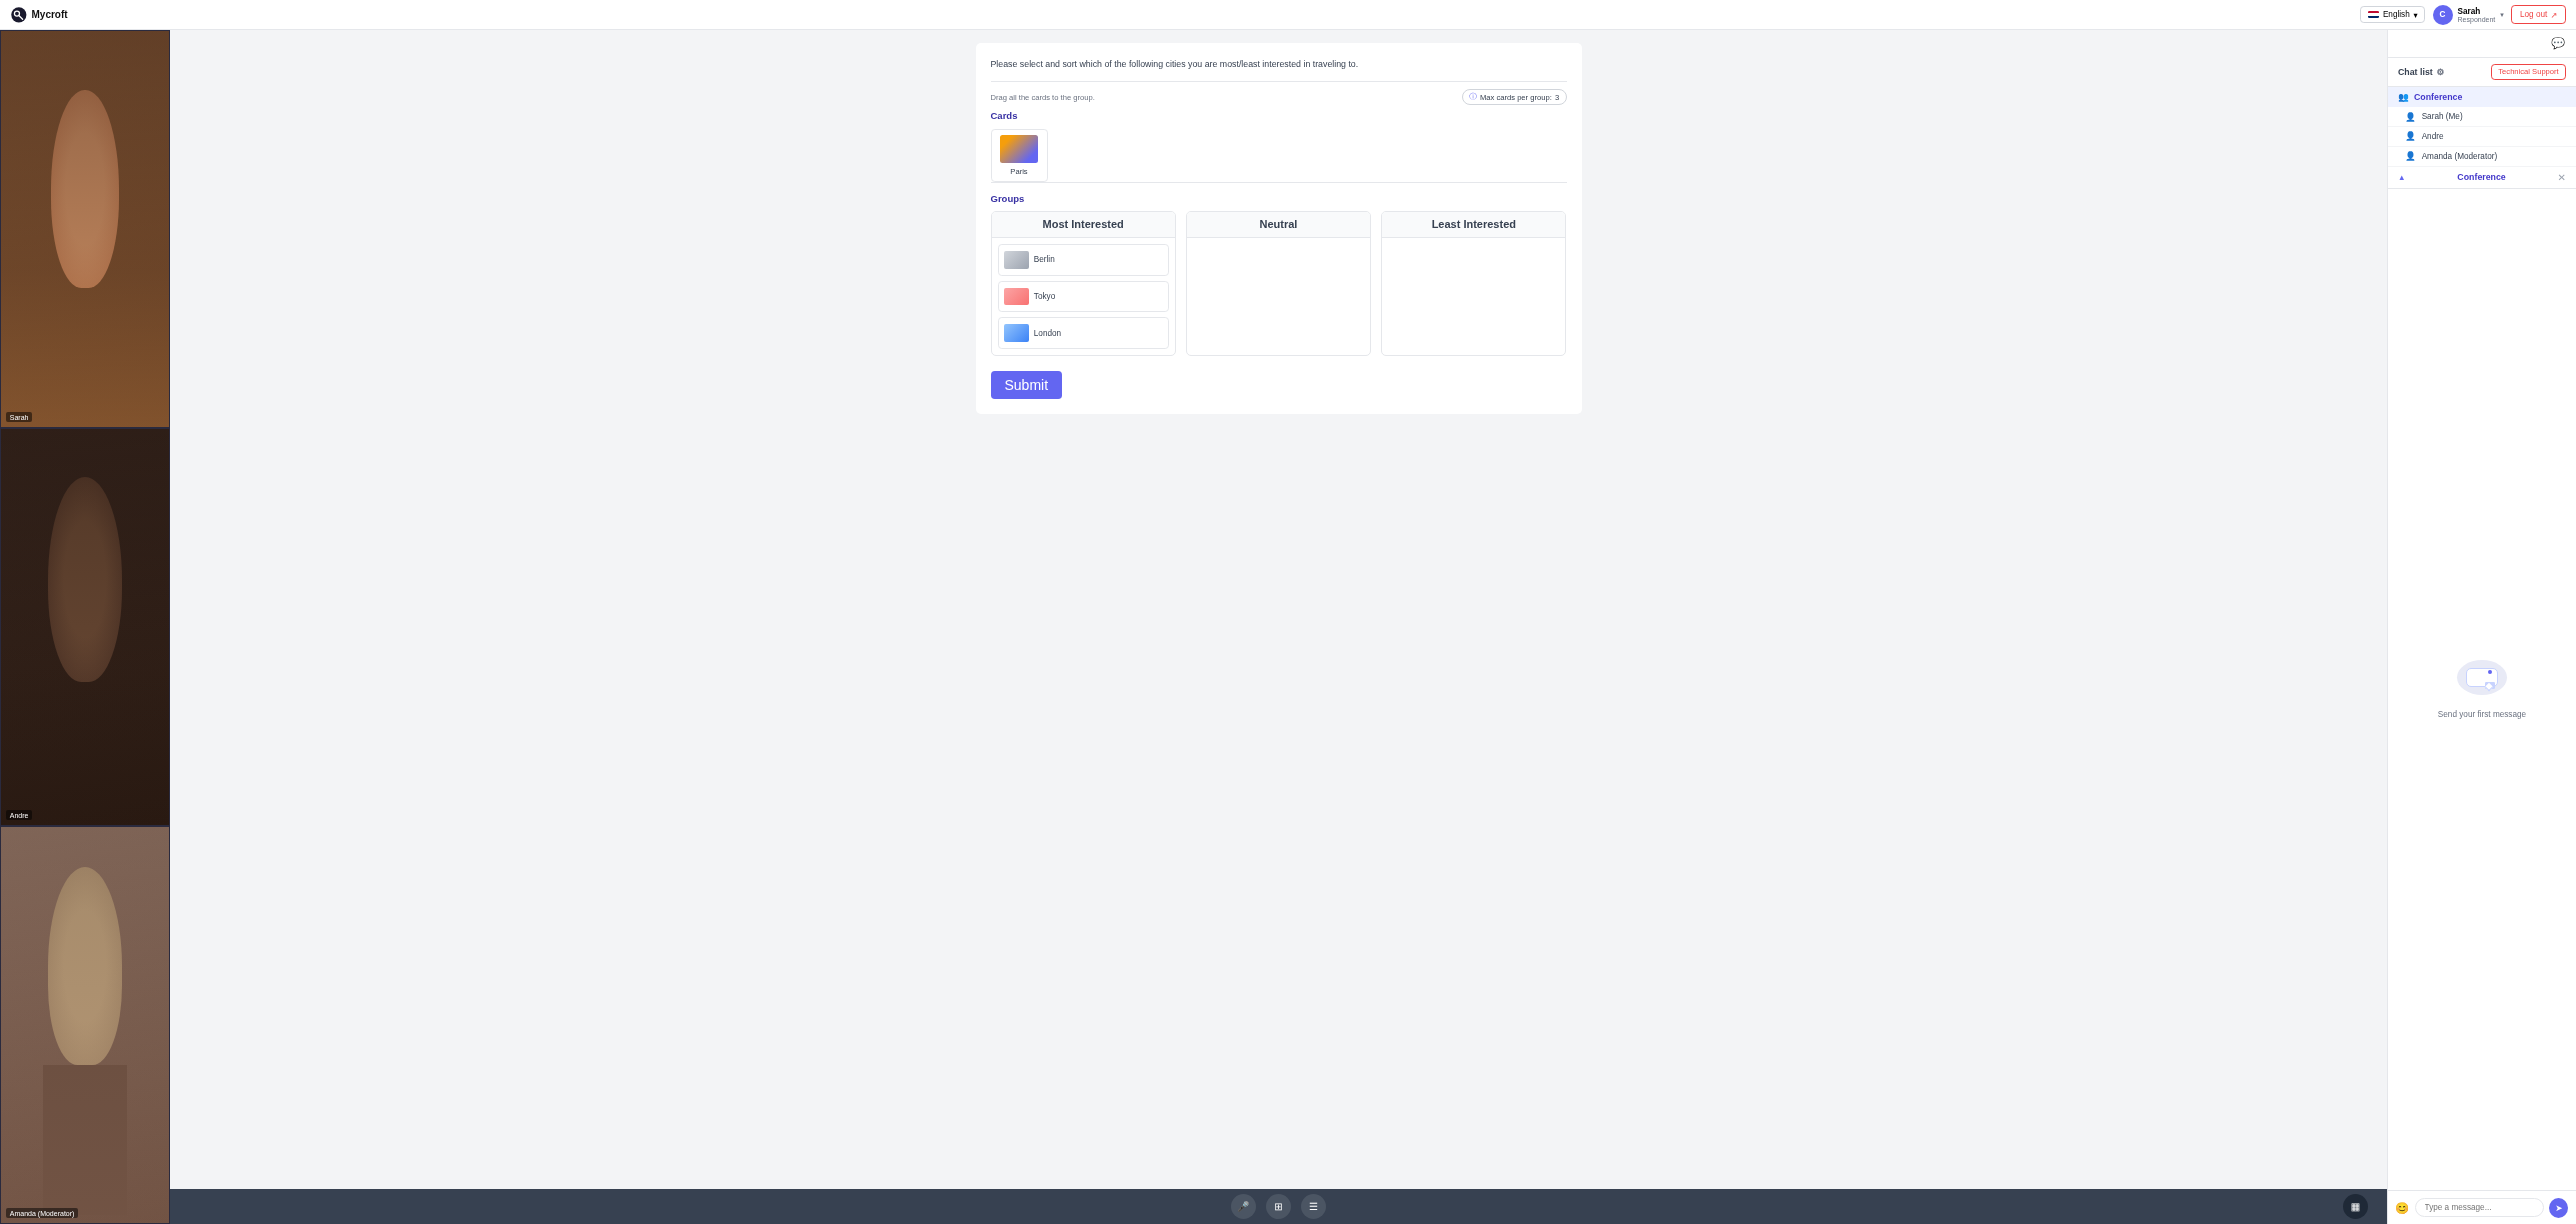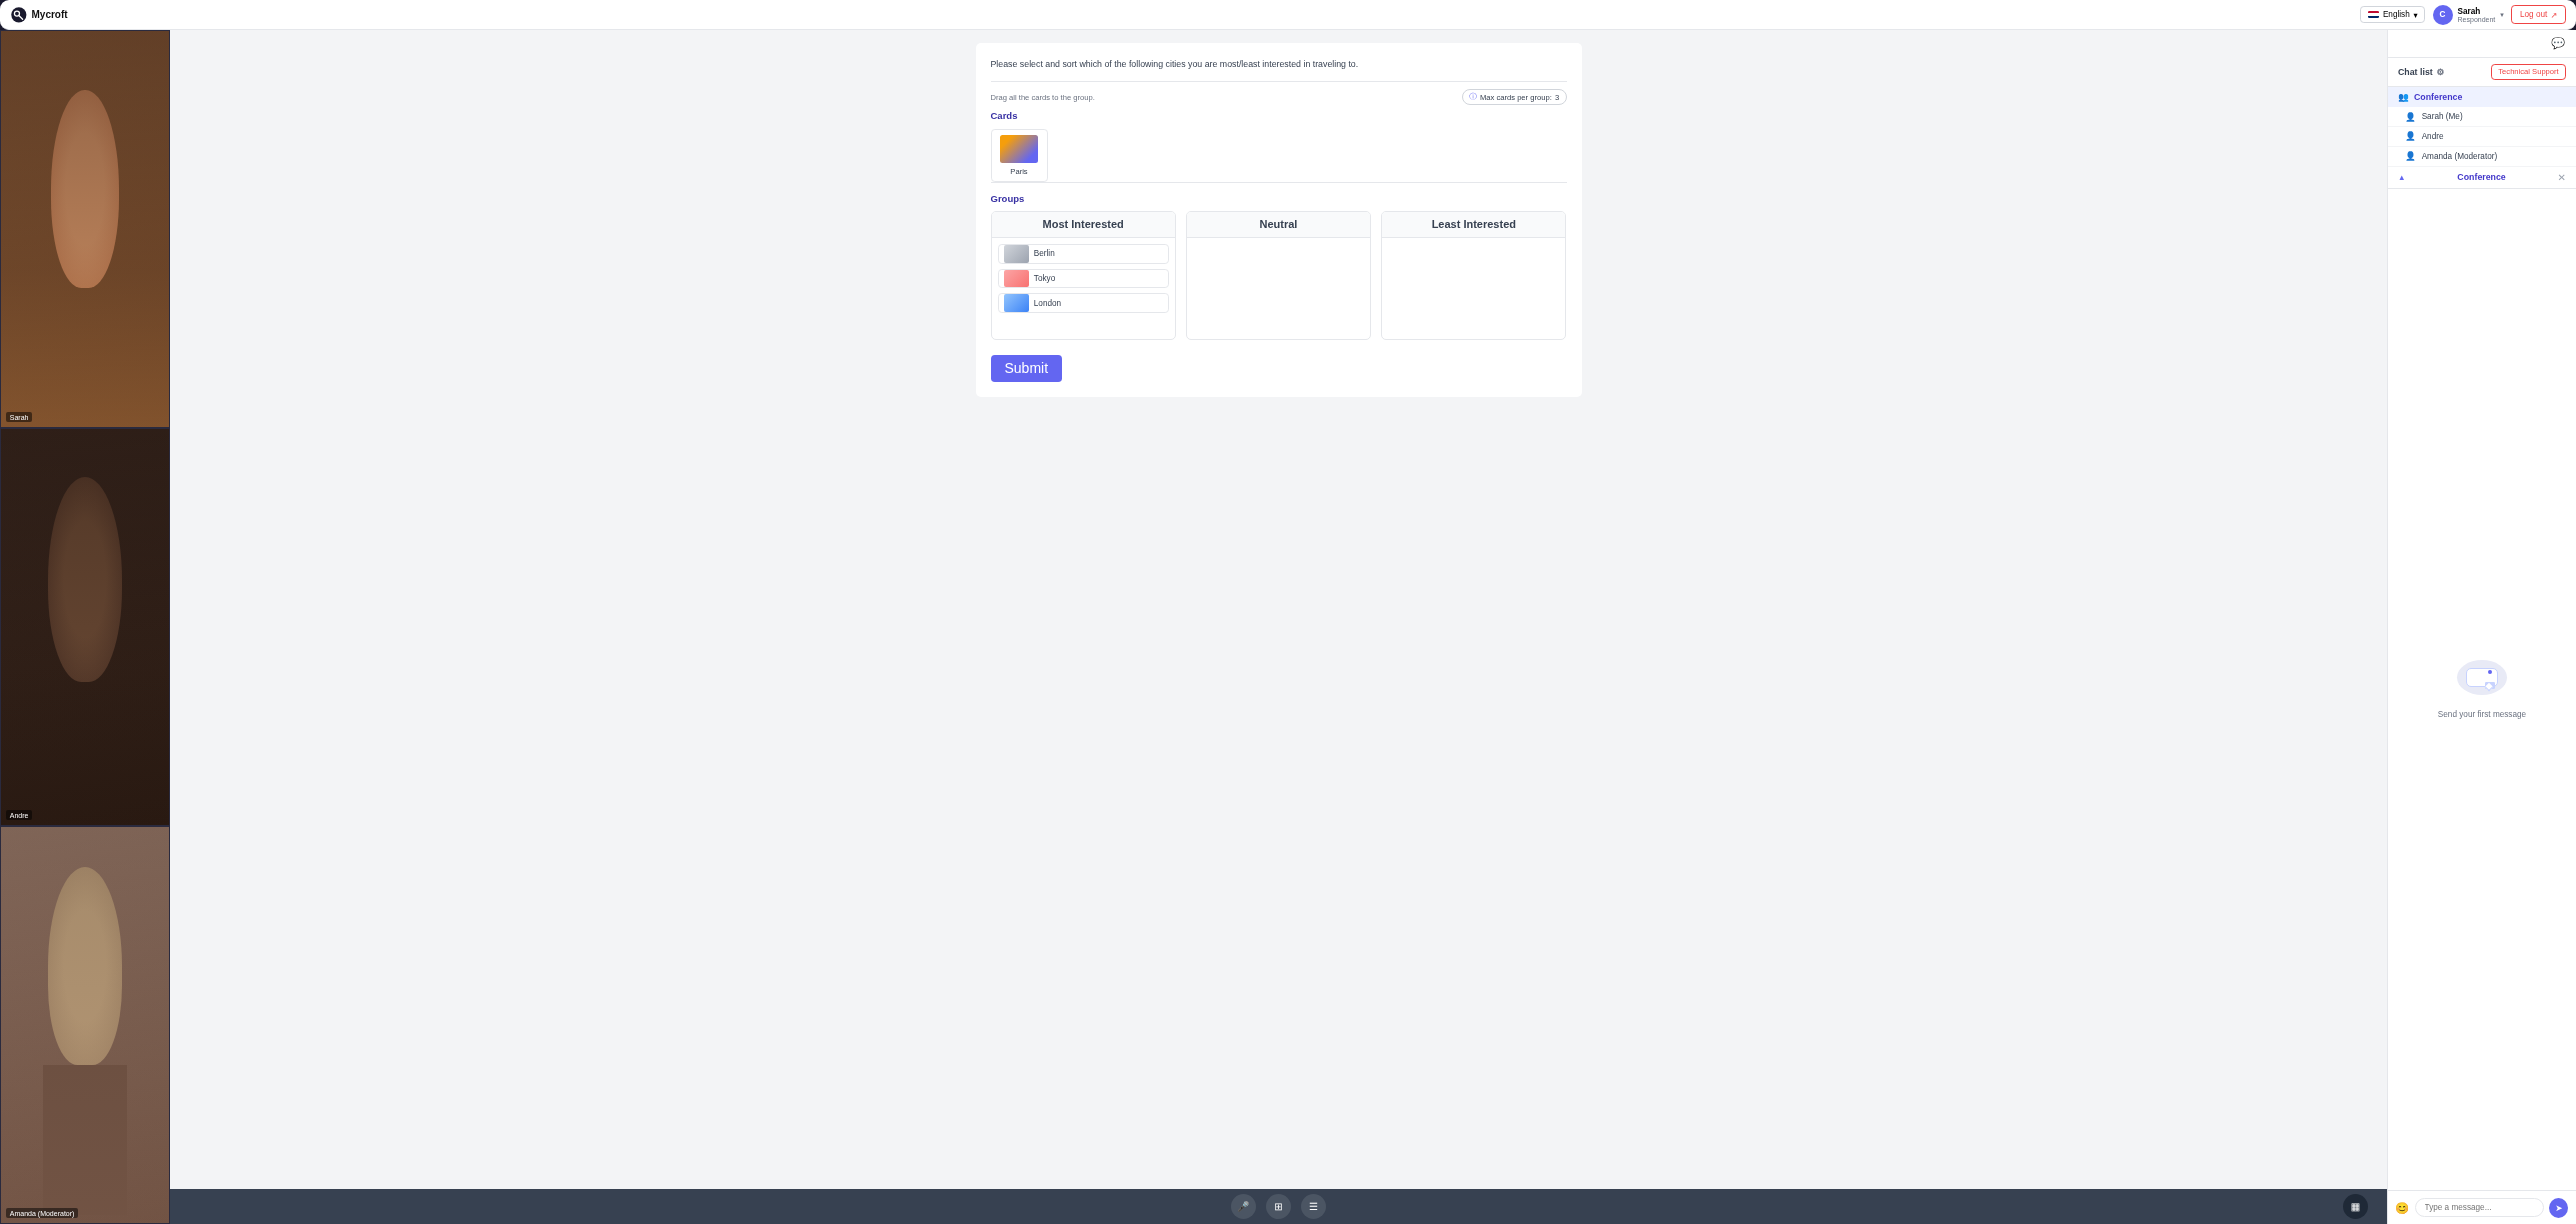--- a/index.html
+++ b/index.html
@@ -9,21 +9,20 @@
     .top-nav {
       background: #fff;
       height: 30px;
       display: flex;
       align-items: center;
       padding: 0 10px;
       justify-content: space-between;
       border-bottom: 0.6px solid #e5e7eb;
       flex-shrink: 0;
       z-index: 10;
-      border-radius: 9px;
     }
     .logo {
       display: flex;
       align-items: center;
       gap: 3.8px;
       font-weight: 600;
       font-size: 10px;
       color: #111;
     }
     .logo-icon {
@@ -250,21 +249,21 @@
       flex-direction: column;
       gap: 5px;
       min-height: 101px;
     }
     .group-item {
       display: flex;
       align-items: center;
       gap: 5px;
       border: 0.6px solid #e5e7eb;
       border-radius: 3.8px;
-      padding: 0 5px;
+      padding: 6px 5px;
       background: #fff;
     }
     .group-item-img {
       width: 25px;
       height: 17.7px;
       border-radius: 1.9px;
     }
     .group-item-label {
       font-size: 8.2px;
       color: #374151;

